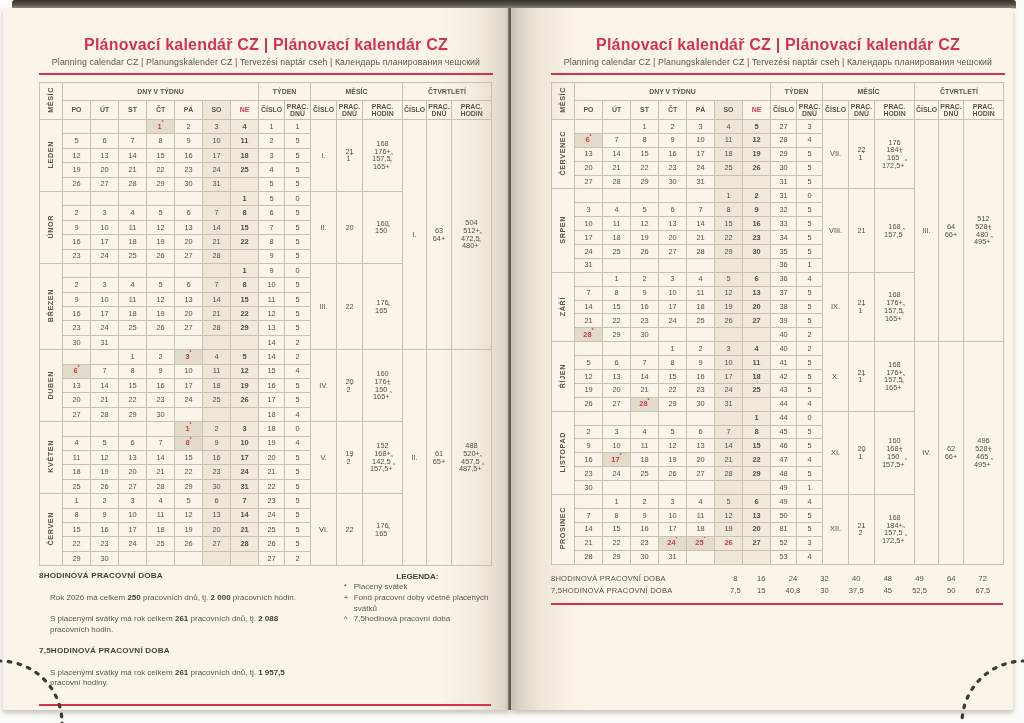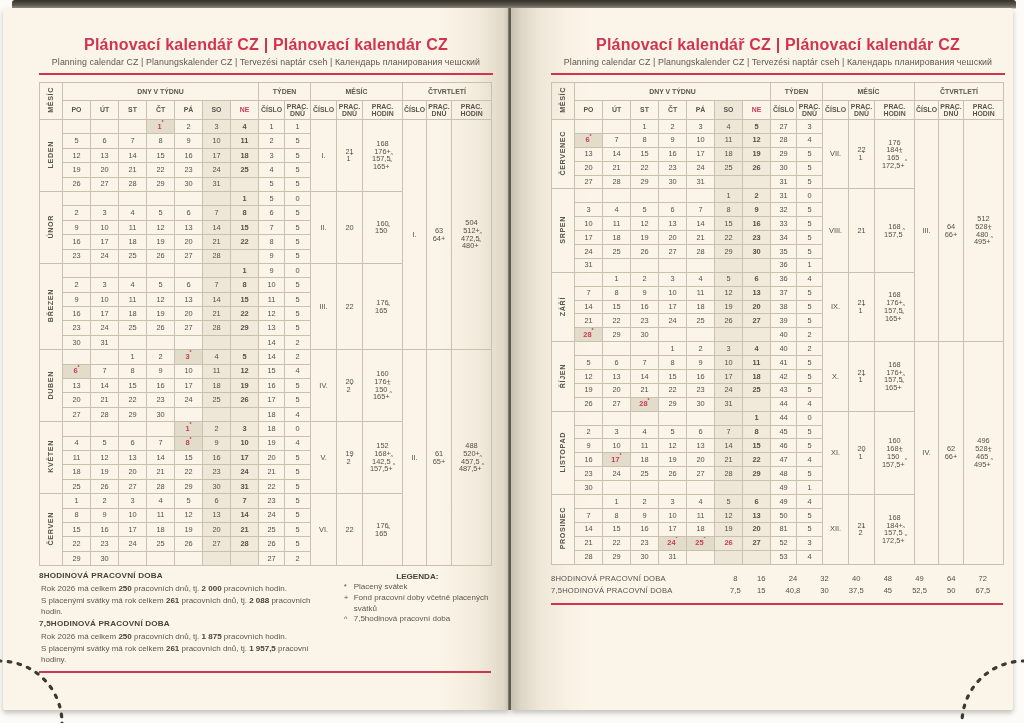--- a/index.html
+++ b/index.html
@@ -72,21 +72,21 @@
   td.mname{background:#fbf5e9;}
   td.wk{font-size:7.2px;}
   td.mnum,td.qnum{font-size:7.4px;}
   td.mdays,td.qdays{line-height:13px;white-space:normal;font-size:7.2px;}
   td.mhours,td.qhours{line-height:10.5px;white-space:normal;font-size:7.2px;}
   sup{font-size:.72em;line-height:0;position:relative;top:-.25em;}
 
   .footer-left{display:flex;margin-top:5px;width:452px;}
   .notes{width:292px;}
   .notes .nheading{font-size:8.1px;font-weight:bold;color:#47433a;letter-spacing:.2px;line-height:1.3;}
-  .notes p{margin:2px;font-size:8px;color:#5c574d;line-height:1.32;}
+  .notes p{margin:11px;font-size:8px;color:#5c574d;line-height:1.32;}
   .notes b{color:#47433a;}
   .legend{padding-left:18px;width:150px;}
   .legend-title{font-size:8.1px;font-weight:bold;color:#47433a;line-height:1.4;text-align:center;}
   .legend-row{display:flex;font-size:8px;color:#5c574d;line-height:1.32;}
   .legend-sym{width:10px;flex:none;}
   .legend-text{flex:1;}
   .bottom-rule{margin-top:4px;width:452px;}
 
   .hours-table{margin-top:8px;width:452px;border-collapse:collapse;}
   .hours-table td{
@@ -531,21 +531,20 @@
               </tr>
             </tbody>
         </table>
       </div>
       <div class="footer-left">
         <div class="notes">
             <div class="nheading">8HODINOVÁ PRACOVNÍ DOBA</div>
             <p>Rok 2026 má celkem <b>250</b> pracovních dnů, tj. <b>2 000</b> pracovních hodin.</p>
             <p>S placenými svátky má rok celkem <b>261</b> pracovních dnů, tj. <b>2 088</b> pracovních hodin.</p>
             <div class="nheading">7,5HODINOVÁ PRACOVNÍ DOBA</div>
-            <p>Rok 2026 má celkem <b>250</b> pracovních dnů, tj. <b>1 875</b> pracovních hodin.</p>
             <p>S placenými svátky má rok celkem <b>261</b> pracovních dnů, tj. <b>1 957,5</b> pracovní hodiny.</p>
           </div>
         <div class="legend">
           <div class="legend-title">LEGENDA:</div>
           <div>
               <div class="legend-row">
        <span class="legend-sym">*</span>
        <span class="legend-text">Placený svátek</span>
      </div>
               <div class="legend-row">

